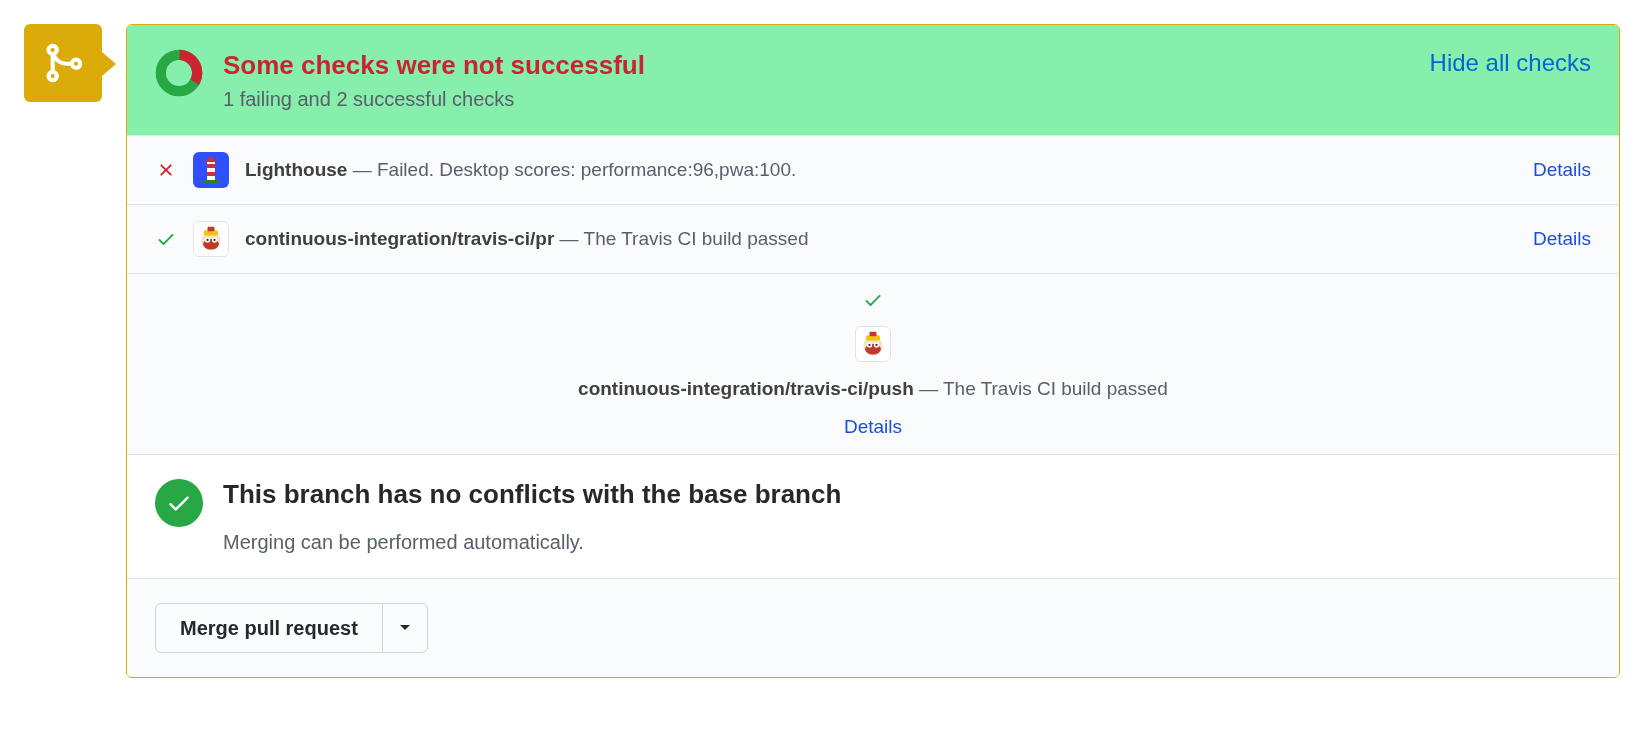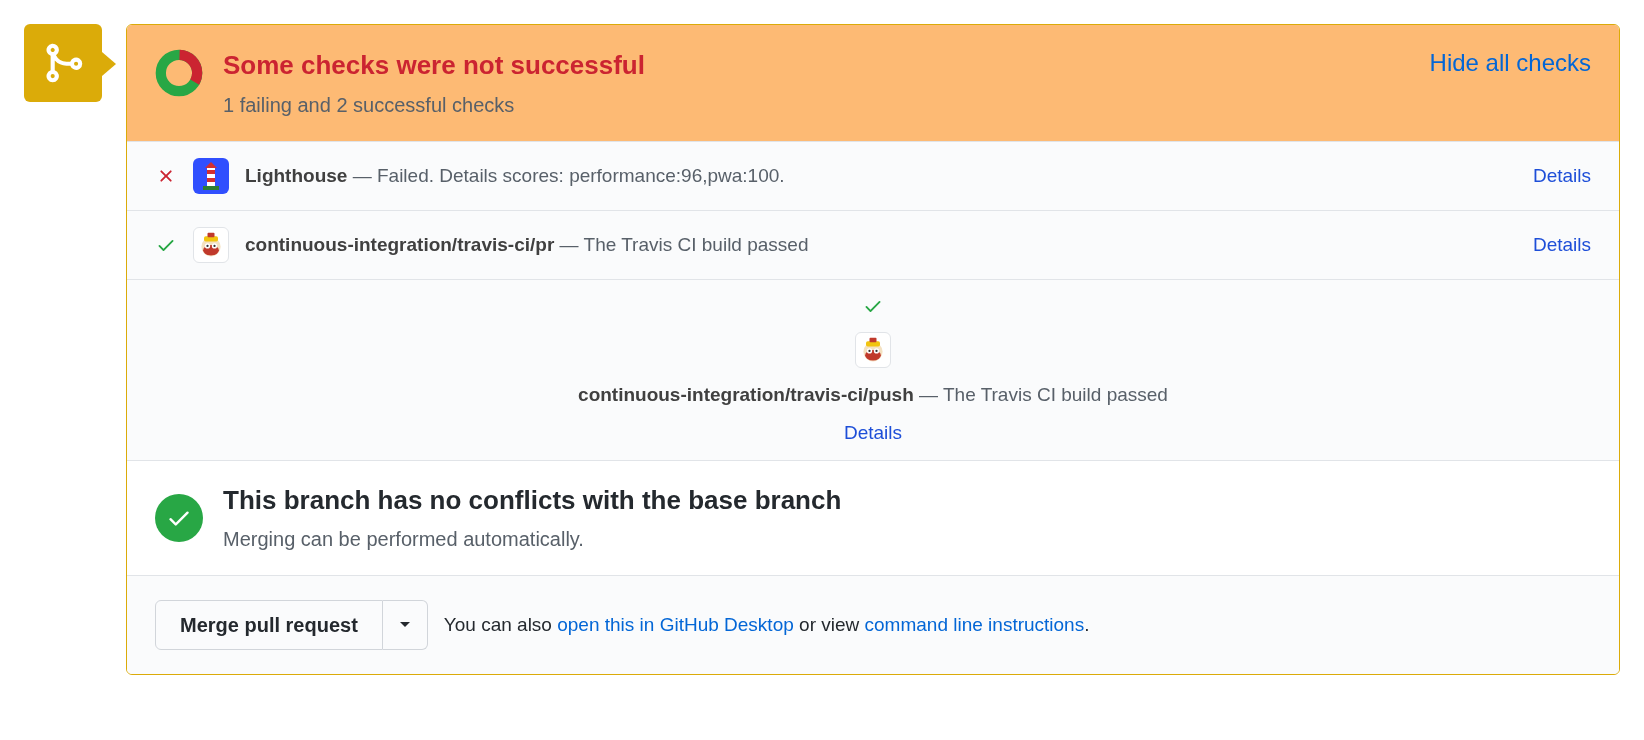--- a/index.html
+++ b/index.html
@@ -45,38 +45,38 @@
       border: 1px solid #dbab09;
       border-radius: 6px;
       overflow: hidden;
       background: #fff;
     }
     .panel-header {
       display: flex;
       align-items: flex-start;
       padding: 24px 28px;
       gap: 20px;
-      background: #fdba74;
+      background: #86efac;
     }
     .donut {
       width: 48px;
       height: 48px;
       flex-shrink: 0;
     }
     .header-text { flex: 1; }
     .heading {
       font-size: 26px;
       font-weight: 600;
       line-height: 1.25;
       color: #cb2431;
     }
     .subheading {
       font-size: 20px;
       color: #586069;
-      margin-top: 12px;
+      margin-top: 6px;
     }
     .hide-link {
       color: #0366d6;
       font-size: 24px;
       text-decoration: none;
       flex-shrink: 0;
     }
     .checks-list {
       border-top: 1px solid #e1e4e8;
     }
@@ -106,21 +106,21 @@
     }
     .check-text { flex: 1; color: #586069; }
     .check-text strong { color: #404040; font-weight: 600; }
     .details-link {
       color: #1d4ed8;
       text-decoration: none;
       font-size: 19px;
     }
     .merge-status {
       display: flex;
-      align-items: center;
+      align-items: flex-start;
       padding: 24px 28px;
       gap: 20px;
       background: #fff;
     }
     .big-check {
       width: 48px;
       height: 48px;
       background: #28a745;
       border-radius: 50%;
       display: flex;
@@ -129,28 +129,28 @@
       flex-shrink: 0;
     }
     .merge-title {
       font-size: 26px;
       font-weight: 600;
       color: #24292e;
     }
     .merge-sub {
       font-size: 20px;
       color: #586069;
-      margin-top: 12px;
+      margin-top: 21px;
     }
     .actions-bar {
       border-top: 1px solid #e1e4e8;
       padding: 24px 28px;
       display: flex;
       align-items: center;
-      gap: 16px;
+      gap: 38px;
       background: #fafbfc;
       font-size: 19px;
     }
     .btn-group {
       display: flex;
     }
     .btn {
       background: #fafbfc;
       border: 1px solid #d1d5da;
       color: #24292e;
@@ -208,21 +208,21 @@
         <div class="app-avatar" style="background:#304ffe;">
           <svg width="22" height="28" viewBox="0 0 20 28">
               <rect x="6" y="4" width="8" height="20" fill="#fff"></rect>
               <rect x="6" y="8" width="8" height="4" fill="#d32f2f"></rect>
               <rect x="6" y="16" width="8" height="4" fill="#d32f2f"></rect>
               <polygon points="10,0 4,6 16,6" fill="#d32f2f"></polygon>
               <rect x="2" y="24" width="16" height="4" fill="#2e7d32"></rect>
             </svg>
         </div>
         <div class="check-text">
-          <strong>Lighthouse</strong><span> — </span><span>Failed. Details scores: performance:96,pwa:100.</span>
+          <strong>Lighthouse</strong><span> — </span><span>Failed. Desktop scores: performance:96,pwa:100.</span>
         </div>
         <a href="#" class="details-link">Details</a>
       </div>
 
       <div class="check-row">
         <div class="status-icon">
           <svg width="20" height="20" viewBox="0 0 16 16" fill="#28a745">
               <path d="M13.78 4.22a.75.75 0 010 1.06l-7.25 7.25a.75.75 0 01-1.06 0L2.22 9.28a.75.75 0 011.06-1.06L6 10.94l6.72-6.72a.75.75 0 011.06 0z"></path>
             </svg>
         </div>
@@ -283,18 +283,15 @@
 
     <div class="actions-bar">
       <div class="btn-group">
         <button class="btn">Merge pull request</button>
         <button class="btn-caret">
           <svg width="12" height="8" viewBox="0 0 12 8">
               <path d="M1 1l5 5 5-5" fill="#24292e"></path>
             </svg>
         </button>
       </div>
-      <div class="actions-text">
-        <span>You can also </span><a href="#" class="link">open this in GitHub Desktop</a><span> or view </span><a href="#" class="link">command line instructions</a><span>.</span>
-      </div>
     </div>
   </div>
 </div>
 
 </body></html>

